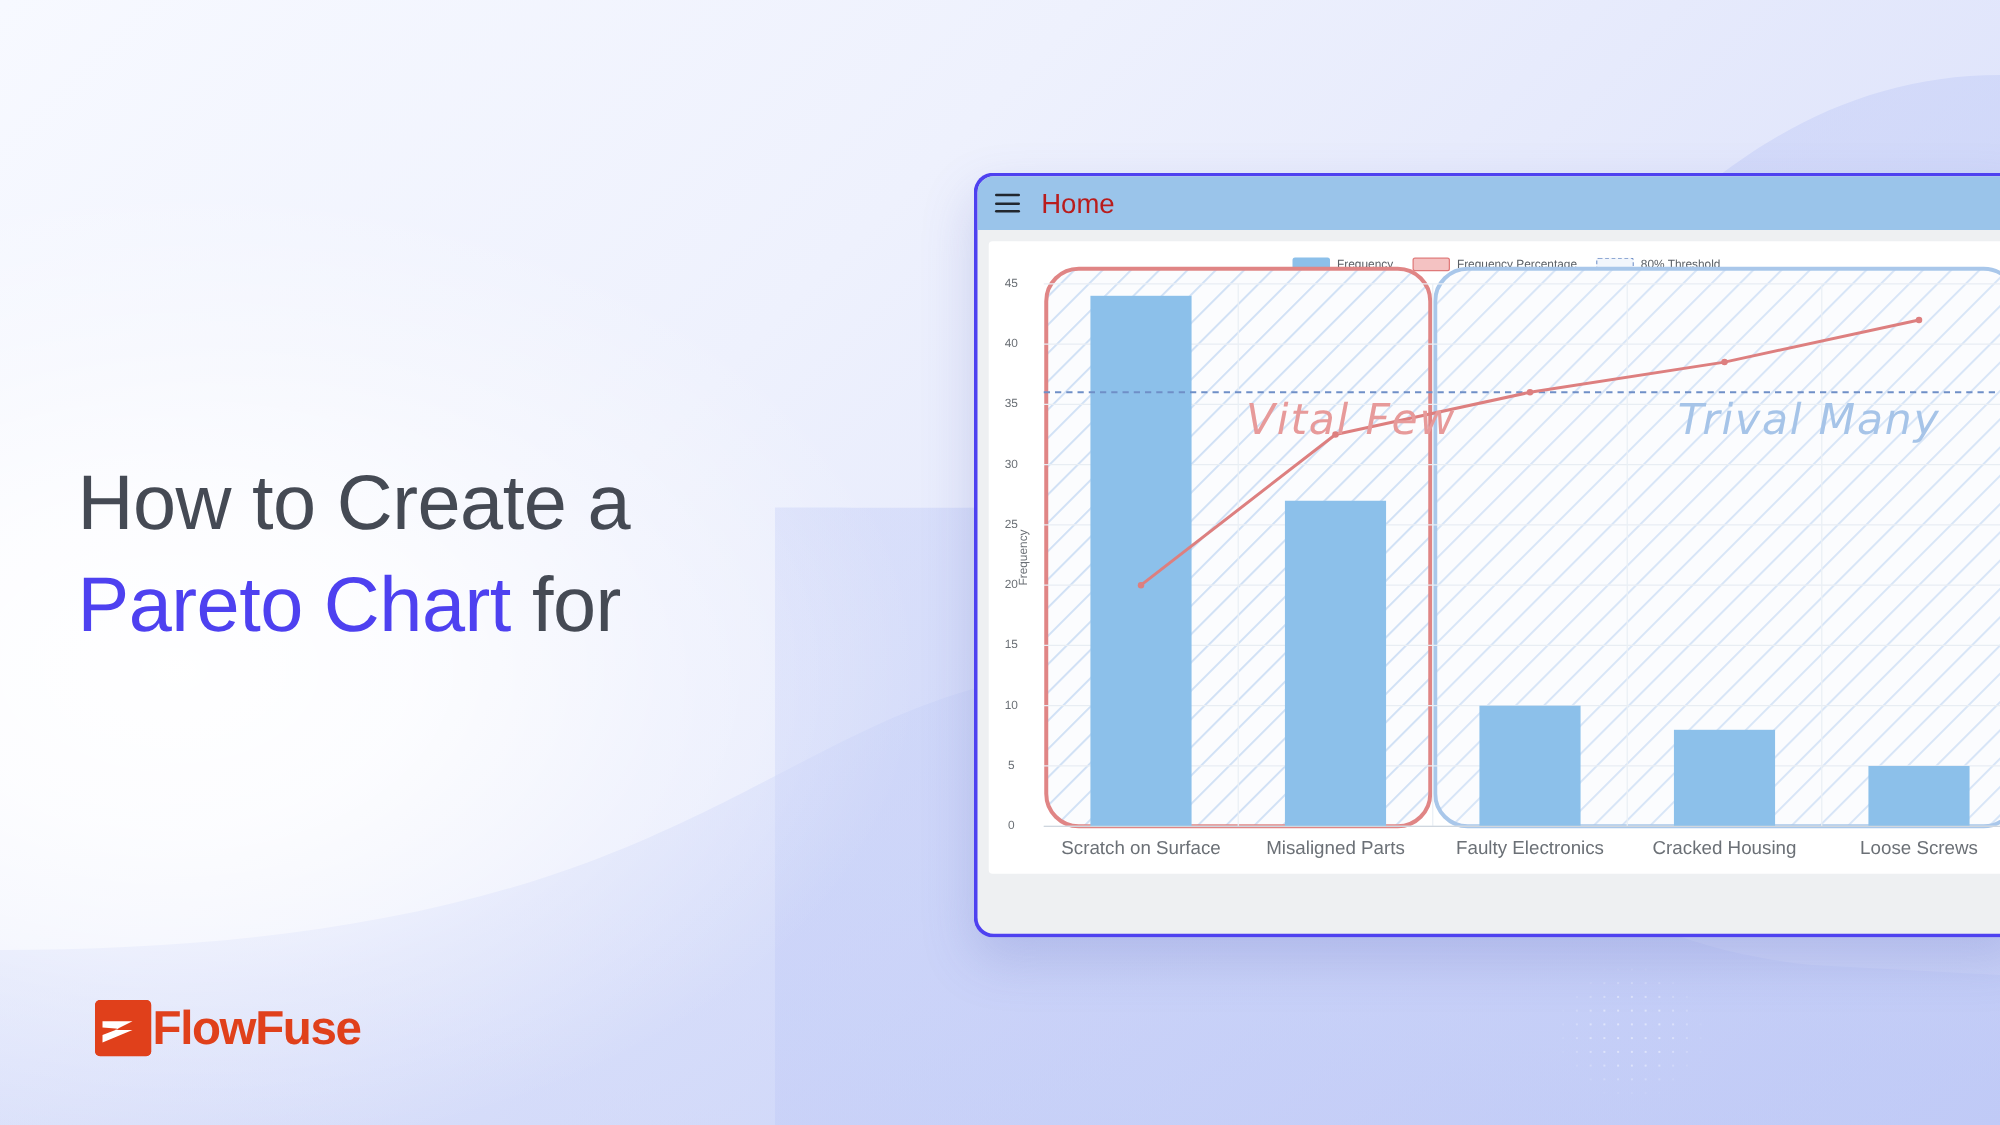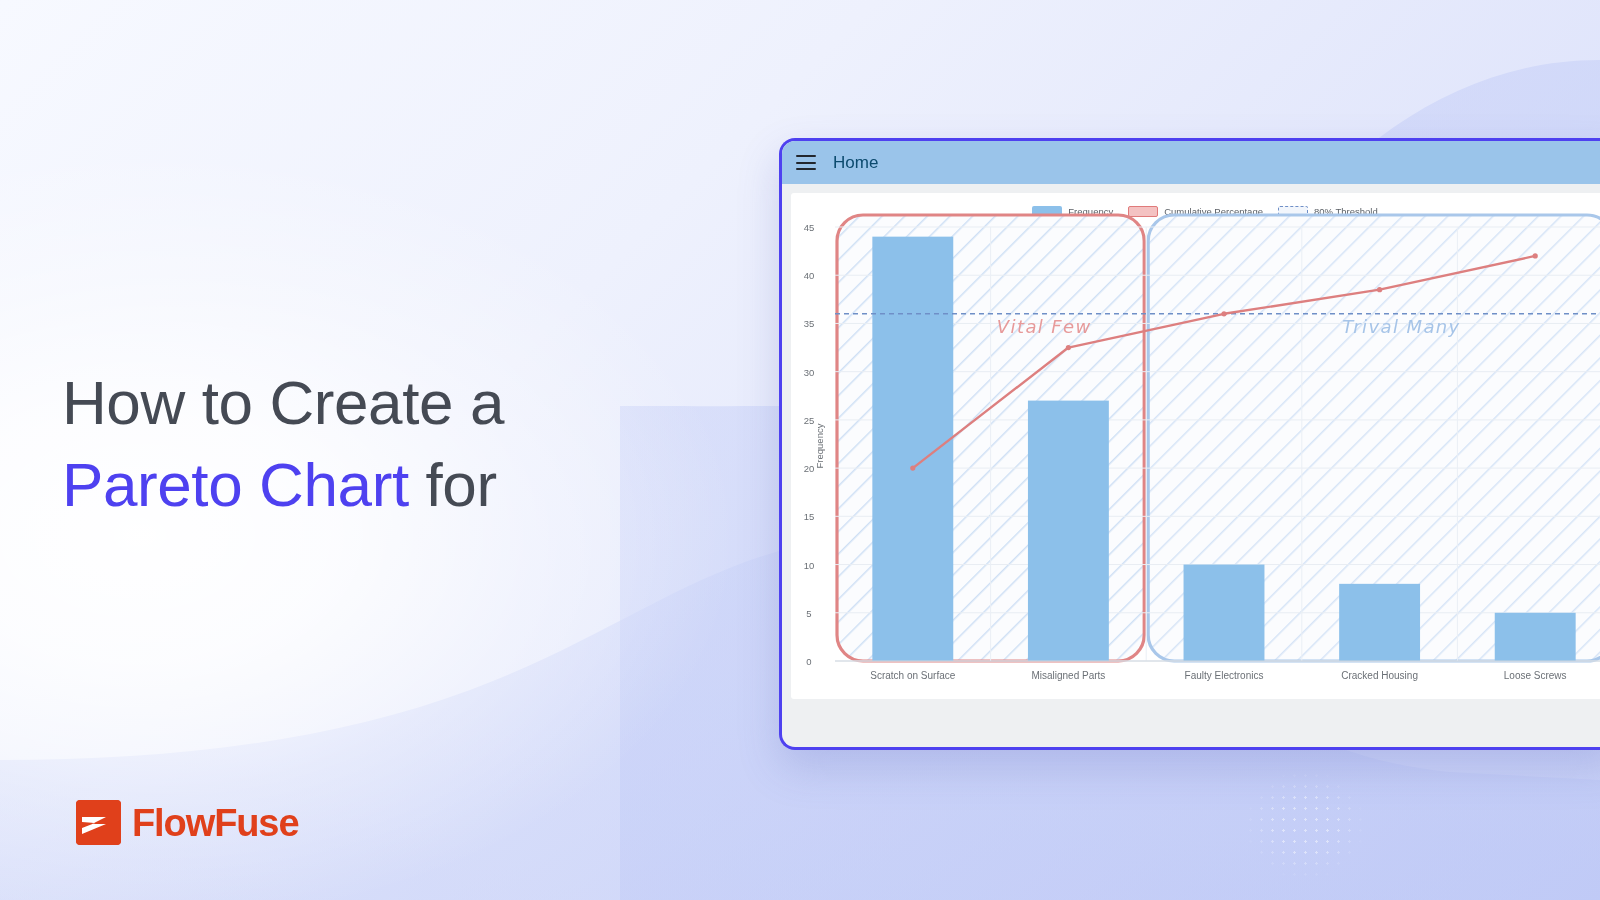--- a/index.html
+++ b/index.html
@@ -60,21 +60,21 @@
   }
   .headline .accent { color: #4e41f0; margin-top: 17px; }
 
   
   .logo {
     position: absolute;
     left: 76px;
     top: 800px;
     display: flex;
     align-items: center;
-    gap: 11px;
+    gap: 1px;
   }
   .logo-mark {
     width: 45px;
     height: 45px;
     border-radius: 4px;
     background: #e0401b;
     position: relative;
     overflow: hidden;
     flex: none;
   }
@@ -119,22 +119,22 @@
     justify-content: space-between;
     flex: none;
   }
   .burger i {
     display: block;
     height: 2px;
     background: #22272e;
     border-radius: 1px;
   }
   .card-title {
-    font-size: 17px;
-    color: #0c4a6e;
+    font-size: 22px;
+    color: #b91c1c;
   }
   .card-body {
     padding: 9px 0 0 9px;
     height: calc(100% - 43px);
     box-sizing: border-box;
   }
   .chart-panel {
     background: #ffffff;
     height: calc(100% - 48px);
     border-radius: 3px;
@@ -175,29 +175,29 @@
     right: 0;
     transform: translateY(-50%);
     font-size: 9.5px;
     color: #6b7076;
     text-align: center;
     width: 22px;
   }
   .xtick {
     position: absolute;
     transform: translateX(-50%);
-    font-size: 10px;
+    font-size: 15px;
     color: #6b7076;
     white-space: nowrap;
     text-align: center;
   }
   .anno {
     position: absolute;
     font-family: "DejaVu Sans", sans-serif;
-    font-size: 18px;
+    font-size: 34px;
     font-style: italic;
     letter-spacing: 1.4px;
     white-space: nowrap;
   }
   .anno.vital { color: #e79a9a; }
   .anno.trivial { color: #a6c4e8; }
 
   
   .fg-wave { position: absolute; inset: 0; pointer-events: none; }
 </style>
@@ -258,21 +258,21 @@
     <div class="card-body">
       <div class="chart-panel">
 
         <div class="legend">
           <span class="li">
             <span class="sw freq"></span>
             <span>Frequency</span>
           </span>
           <span class="li">
             <span class="sw cum"></span>
-            <span>Cumulative Percentage</span>
+            <span>Frequency Percentage</span>
           </span>
           <span class="li">
             <span class="sw thr"></span>
             <span>80% Threshold</span>
           </span>
         </div>
 
         <div class="ylabel">Frequency</div>
 
         <div class="plot-wrap" id="plot-wrap"><svg width="828" height="506" viewBox="0 0 828 506">

